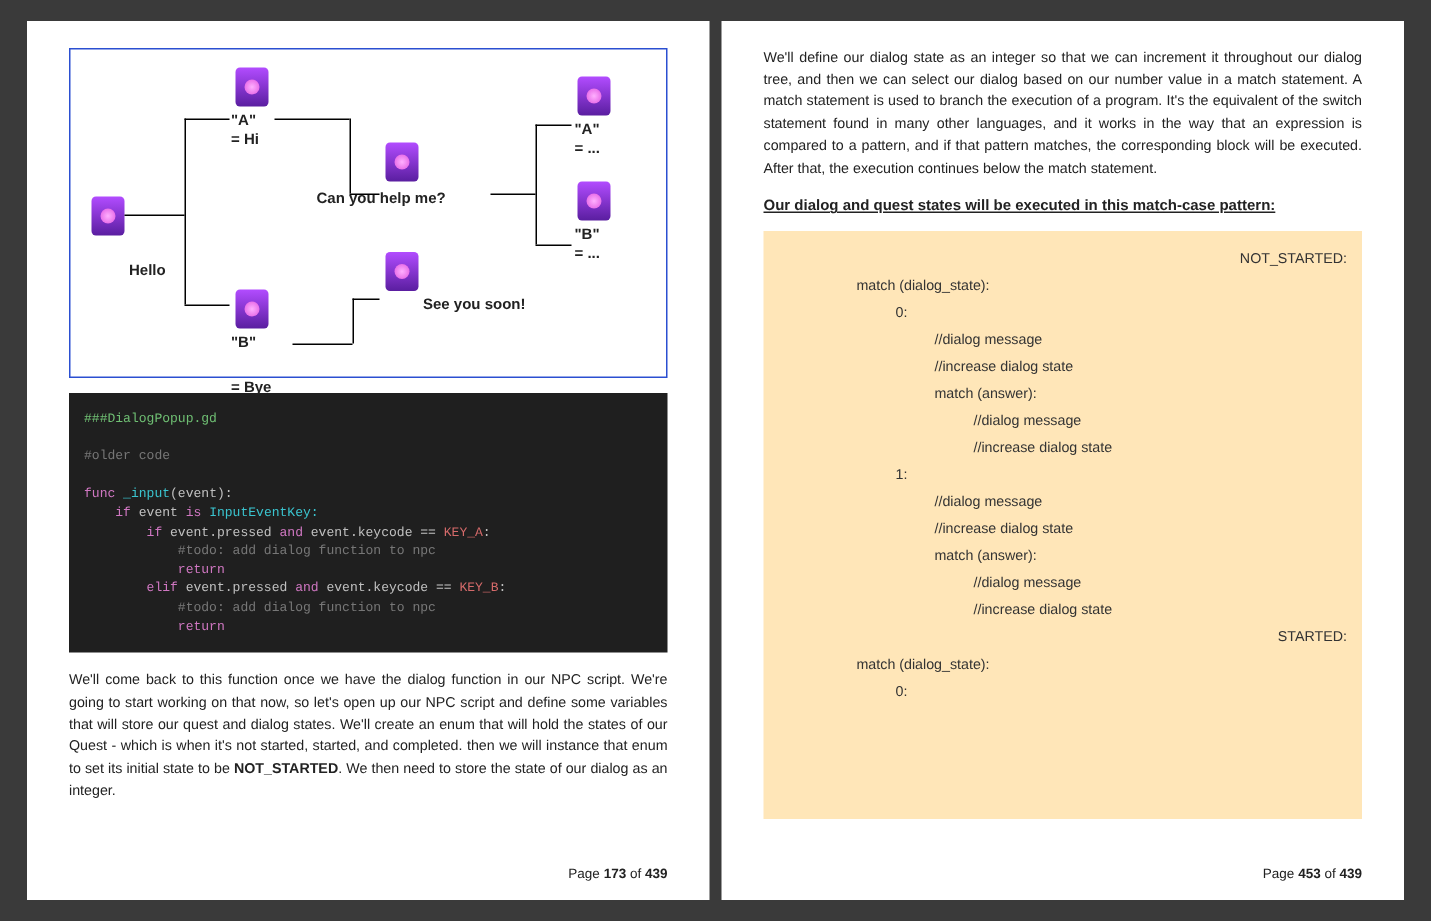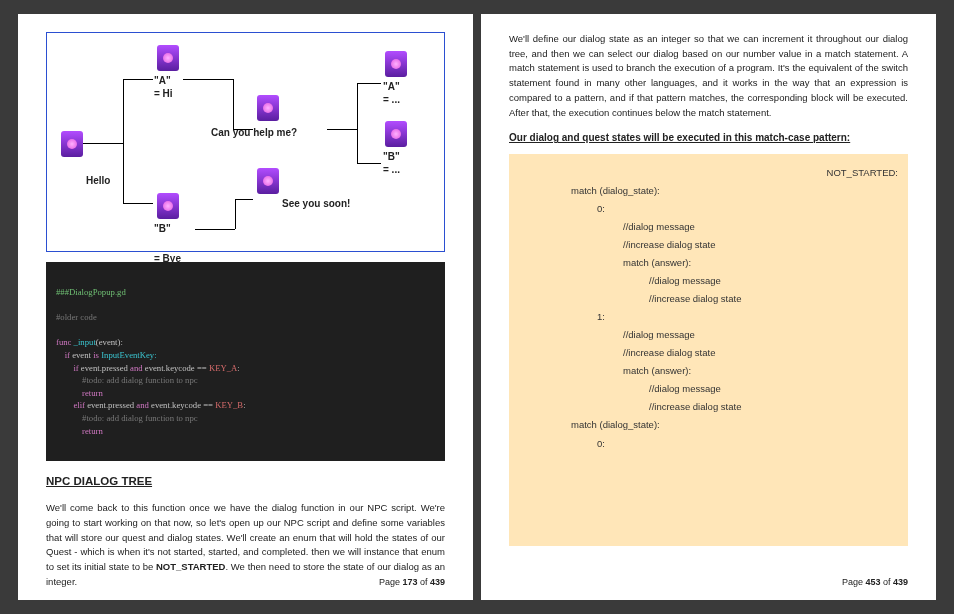--- a/index.html
+++ b/index.html
@@ -55,23 +55,23 @@
     font-weight:bold;
     white-space:nowrap;
   }
   .dline {
     position:absolute;
     background:#000;
   }
   .codeblock {
     background:#1f1f1f;
     color:#c0c0c0;
-    font-family:Liberation Serif, serif;
+    font-family:Liberation Mono, monospace;
     font-size:8.7px;
-    padding:24px 10px;
+    padding:11px 10px;
     line-height:1.45;
     margin-bottom:12px;
     white-space:pre;
   }
   .c-grey{color:#777;}
   .c-pink{color:#d077c2;}
   .c-cyan{color:#3ac4cf;}
   .c-red{color:#d46a6a;}
   .c-green{color:#6fbf73;}
   .h2 {
@@ -171,21 +171,20 @@
 
 <span class="c-pink">func</span><span class="c-cyan"> _input</span><span>(event):</span>
 <span class="c-pink">    if</span><span> event </span><span class="c-pink">is</span><span class="c-cyan"> InputEventKey:</span>
 <span class="c-pink">        if</span><span> event.pressed </span><span class="c-pink">and</span><span> event.keycode == </span><span class="c-red">KEY_A</span><span>:</span>
 <span class="c-grey">            #todo: add dialog function to npc</span>
 <span class="c-pink">            return</span>
 <span class="c-pink">        elif</span><span> event.pressed </span><span class="c-pink">and</span><span> event.keycode == </span><span class="c-red">KEY_B</span><span>:</span>
 <span class="c-grey">            #todo: add dialog function to npc</span>
 <span class="c-pink">            return</span></div>
 
-    <div class="h2">NPC DIALOG TREE</div>
 
     <p class="body-para">
       <span>We'll come back to this function once we have the dialog function in our NPC script. We're going to start working on that now, so let's open up our NPC script and define some variables that will store our quest and dialog states. We'll create an enum that will hold the states of our Quest - which is when it's not started, started, and completed. then we will instance that enum to set its initial state to be </span><b>NOT_STARTED</b><span>. We then need to store the state of our dialog as an integer.</span>
     </p>
 
     <div class="pagenum">
       <span>Page </span><b>173</b><span> of </span><b>439</b>
     </div>
   </div>
 
@@ -202,20 +201,21 @@
       <div class="ind4">//increase dialog state</div>
       <div class="ind4">match (answer):</div>
       <div class="ind5">//dialog message</div>
       <div class="ind5">//increase dialog state</div>
       <div class="ind3">1:</div>
       <div class="ind4">//dialog message</div>
       <div class="ind4">//increase dialog state</div>
       <div class="ind4">match (answer):</div>
       <div class="ind5">//dialog message</div>
       <div class="ind5">//increase dialog state</div>
+      <div class="ind1">STARTED:</div>
       <div class="ind2">match (dialog_state):</div>
       <div class="ind3">0:</div>
     </div>
 
     <div class="pagenum">
       <span>Page </span><b>453</b><span> of </span><b>439</b>
     </div>
   </div>
 
 </div>

